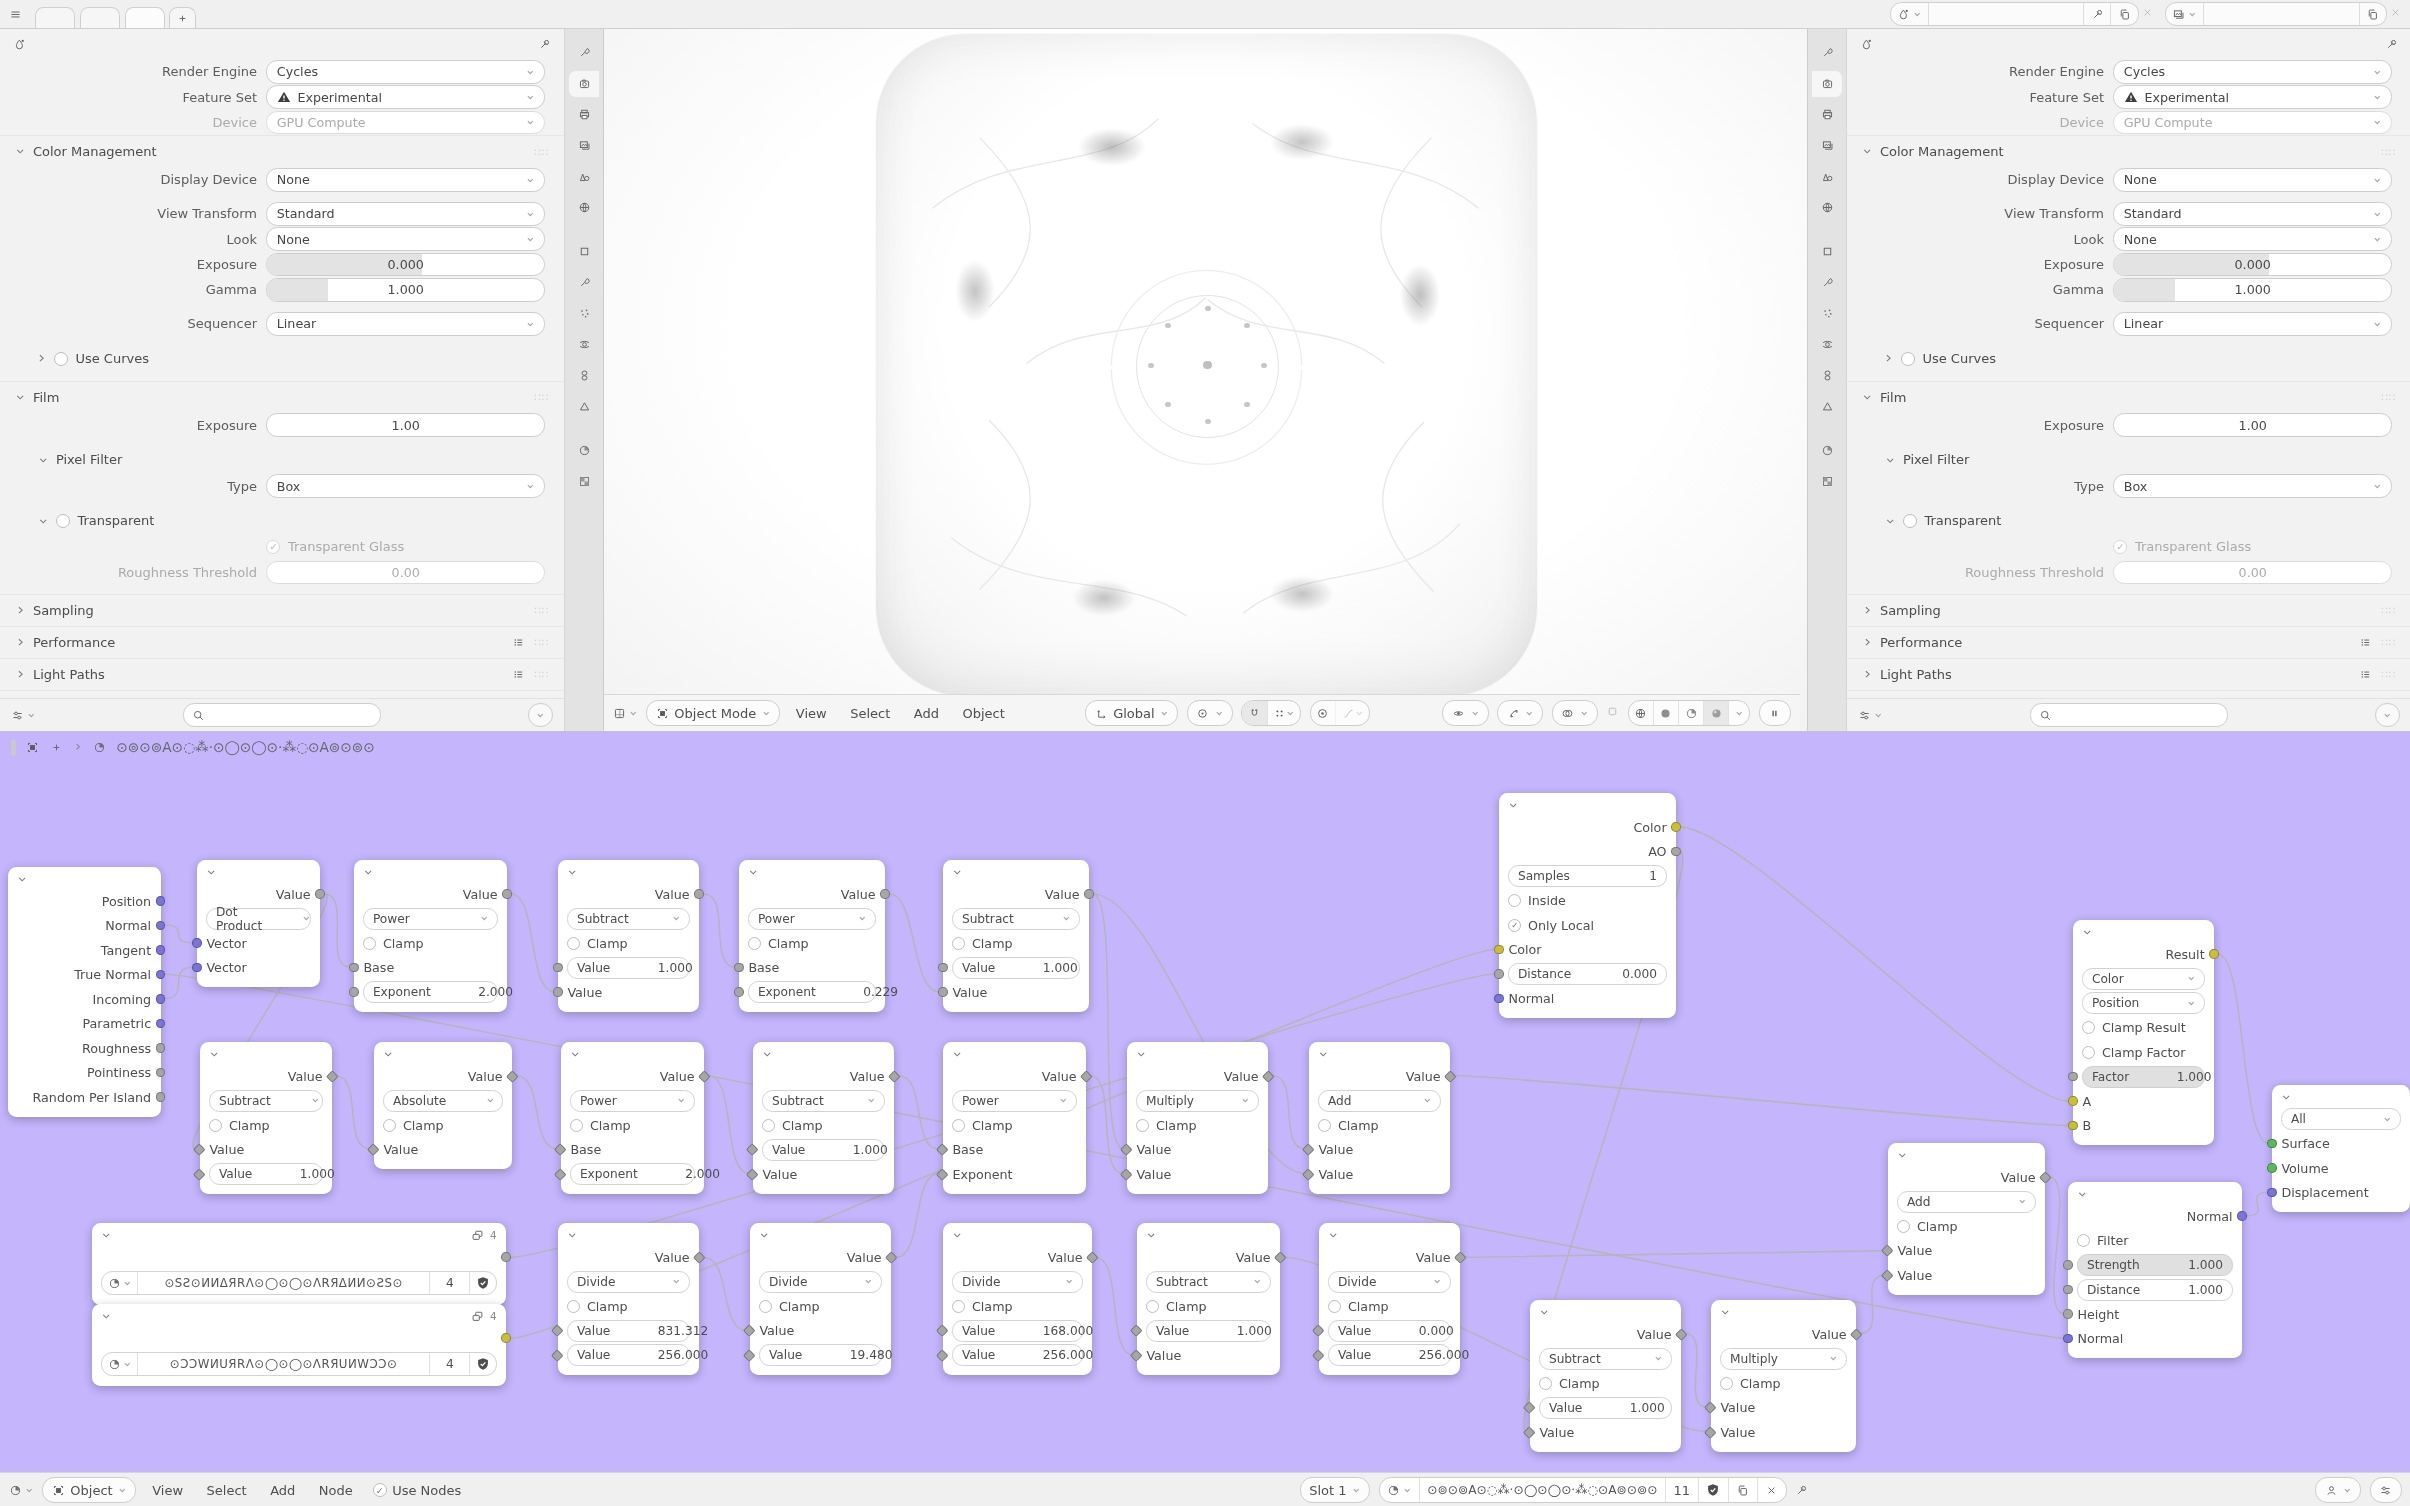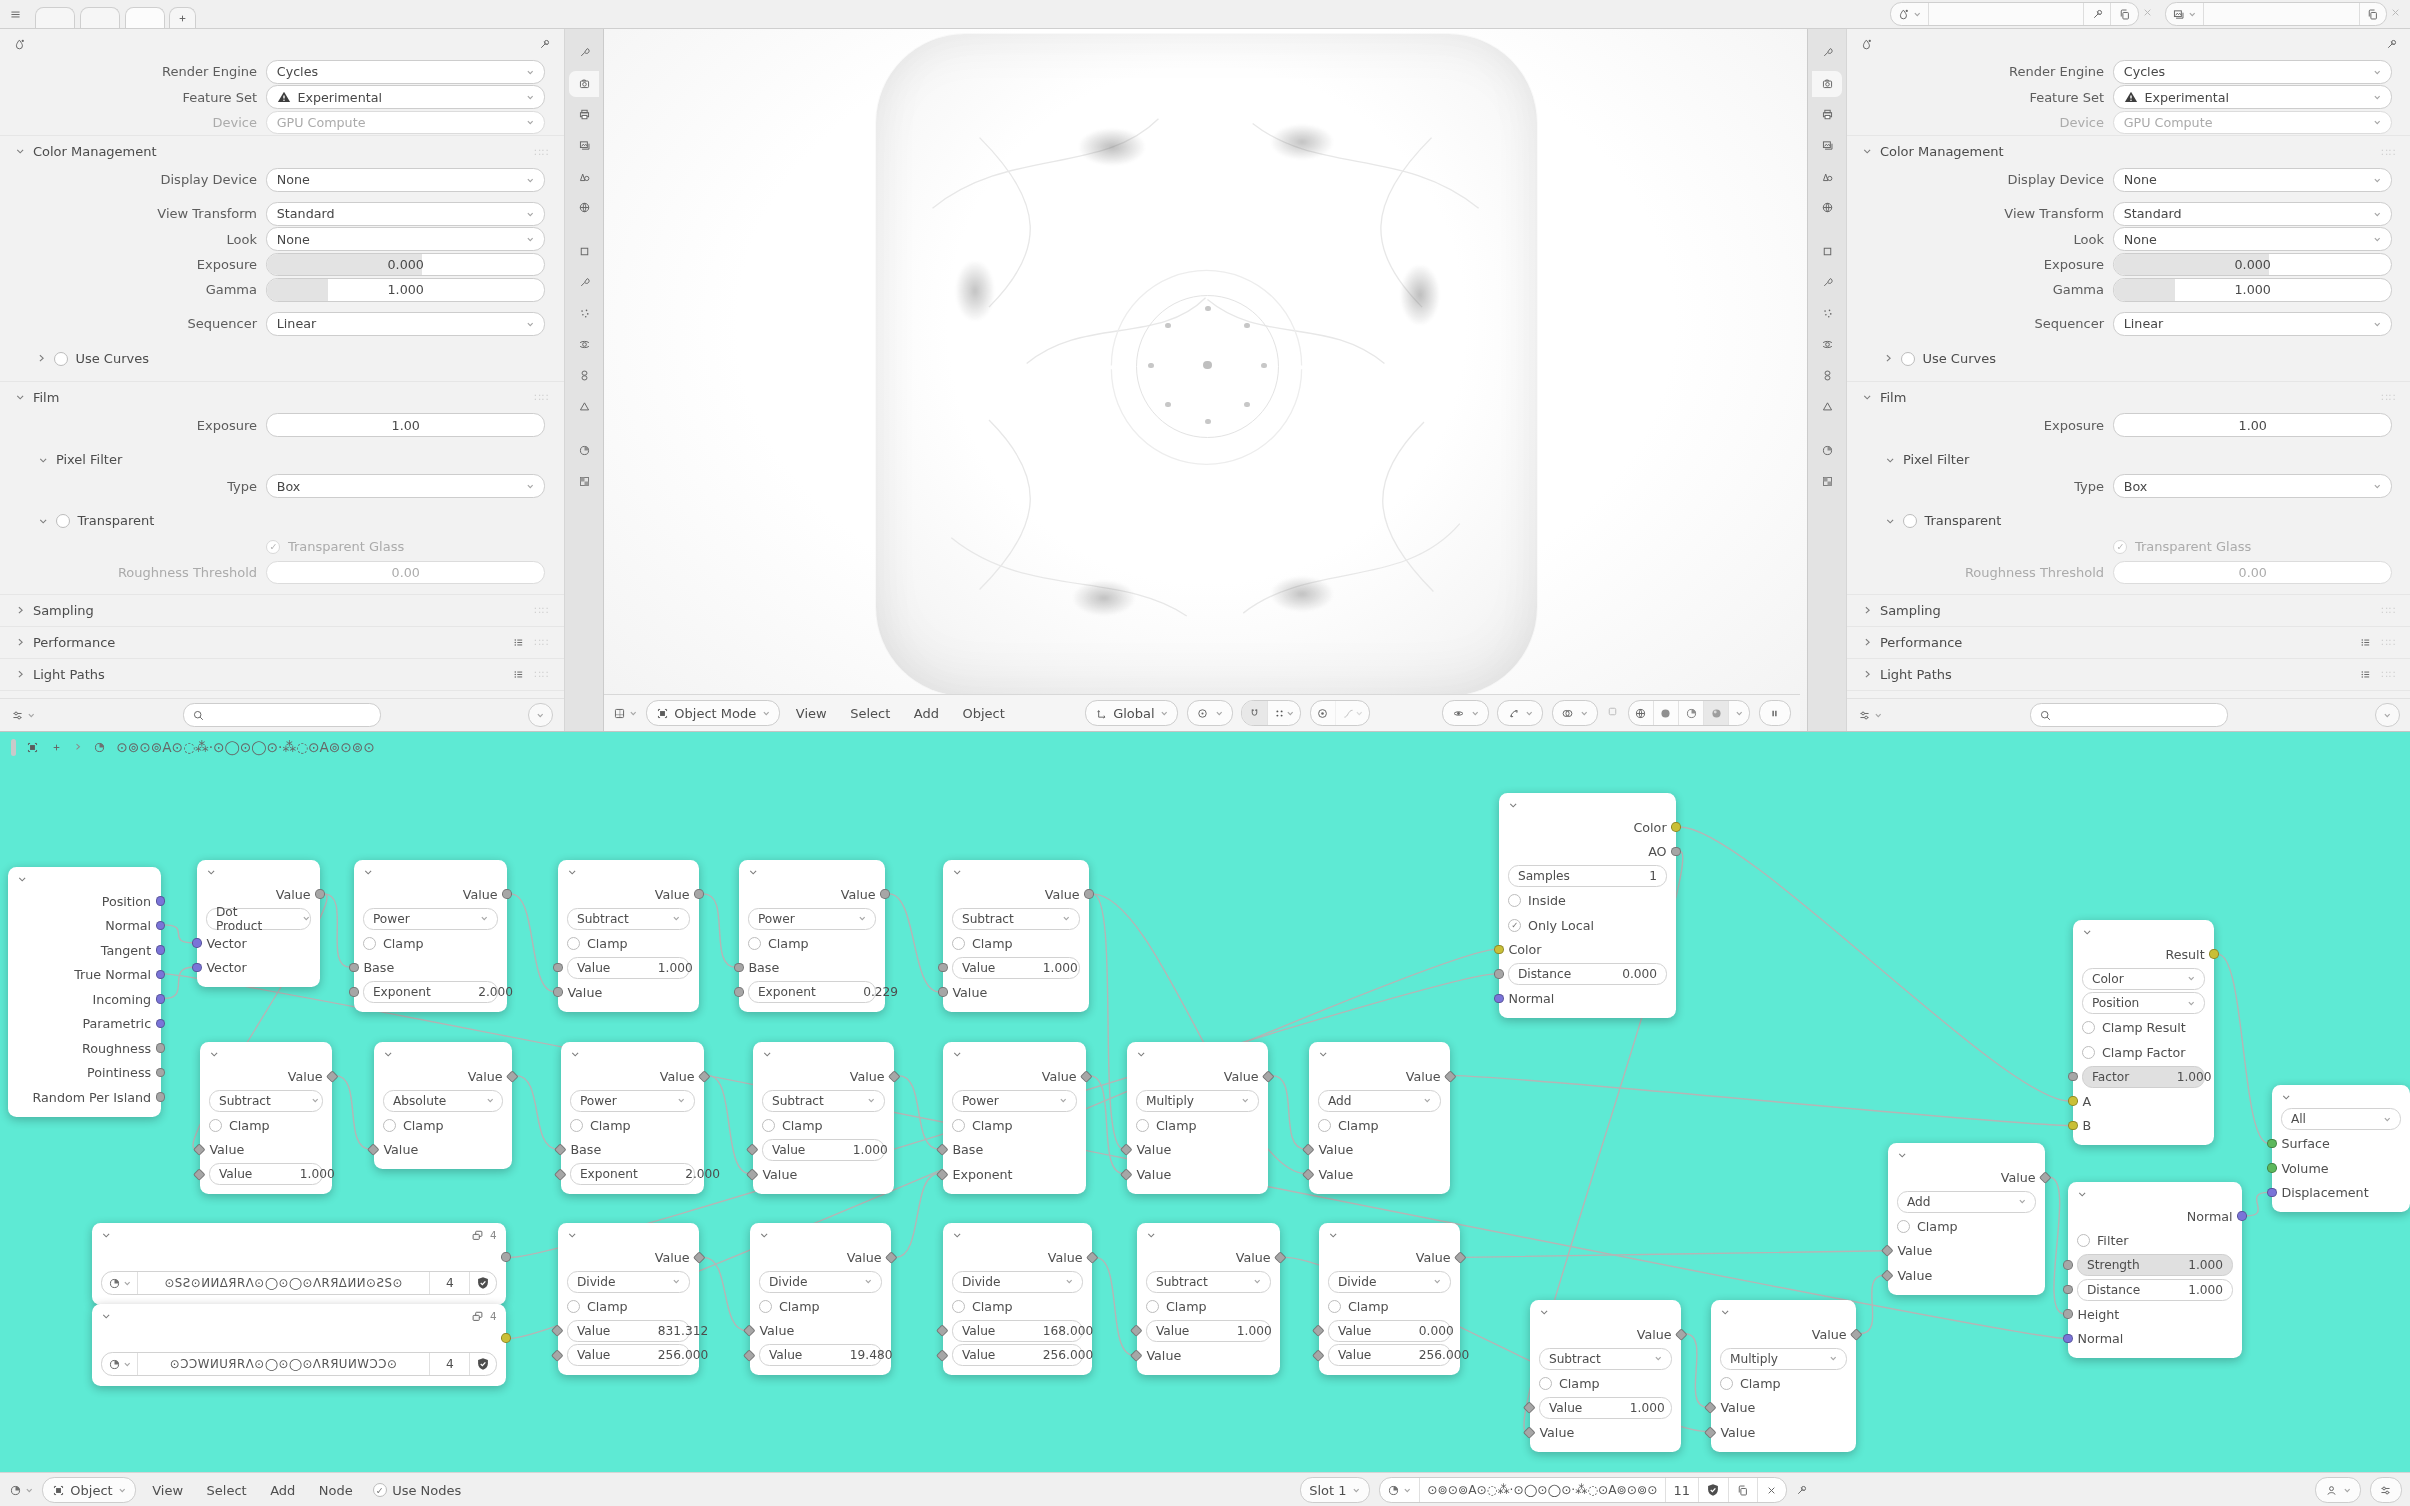--- a/index.html
+++ b/index.html
@@ -70,21 +70,21 @@
              border-top:0.9px solid #d8d8d8;display:flex;align-items:center;padding:0 9.4px;gap:8.5px;font-size:13px;color:#4f4f4f;}
   .hpill{height:23.5px;border:0.9px solid #cdcdcd;border-radius:12.2px;background:#fcfcfc;display:flex;align-items:center;gap:5.6px;padding:0 8.5px;}
   .hmenu{padding:0 7.5px;}
   .hgroup{display:flex;align-items:center;height:23.5px;border:0.9px solid #cdcdcd;border-radius:12.2px;background:#fcfcfc;overflow:hidden;}
   .hgroup .seg{height:100%;display:flex;align-items:center;justify-content:center;padding:0 5.6px;}
   .hgroup .seg + .seg{border-left:0.9px solid #e2e2e2;}
   .seg.on{background:#e8e8e8;}
   .vp-spacer{flex:1;}
 
   
-  #node-editor{height:775px;position:relative;background:#5eead4;}
+  #node-editor{height:775px;position:relative;background:#c4b5fd;}
   .ne-path{height:30px;display:flex;align-items:center;gap:10.4px;padding:0 11.3px;color:#666;font-size:13.7px;}
   .ne-scrollstub{width:4.7px;height:17px;border-radius:2.8px;background:#c9c9c9;}
   .ne-canvas{position:absolute;top:30px;left:0;right:0;bottom:34px;overflow:hidden;}
   #wires{position:absolute;left:0;top:0;}
   .node{position:absolute;background:#fff;border-radius:8.5px;box-shadow:0 2.8px 9.4px rgba(0,0,0,.24);padding:2.8px 9.4px 7.5px;box-sizing:border-box;}
   .n-head{height:19px;display:flex;align-items:center;color:#8a8a8a;gap:5.6px;}
   .n-head .hsp{flex:1;}
   .n-cnt{font-size:10.4px;color:#8a8a8a;}
   .n-row{height:24.5px;display:flex;align-items:center;position:relative;font-size:12.7px;color:#4f4f4f;}
   .n-row.out{justify-content:flex-end;}

